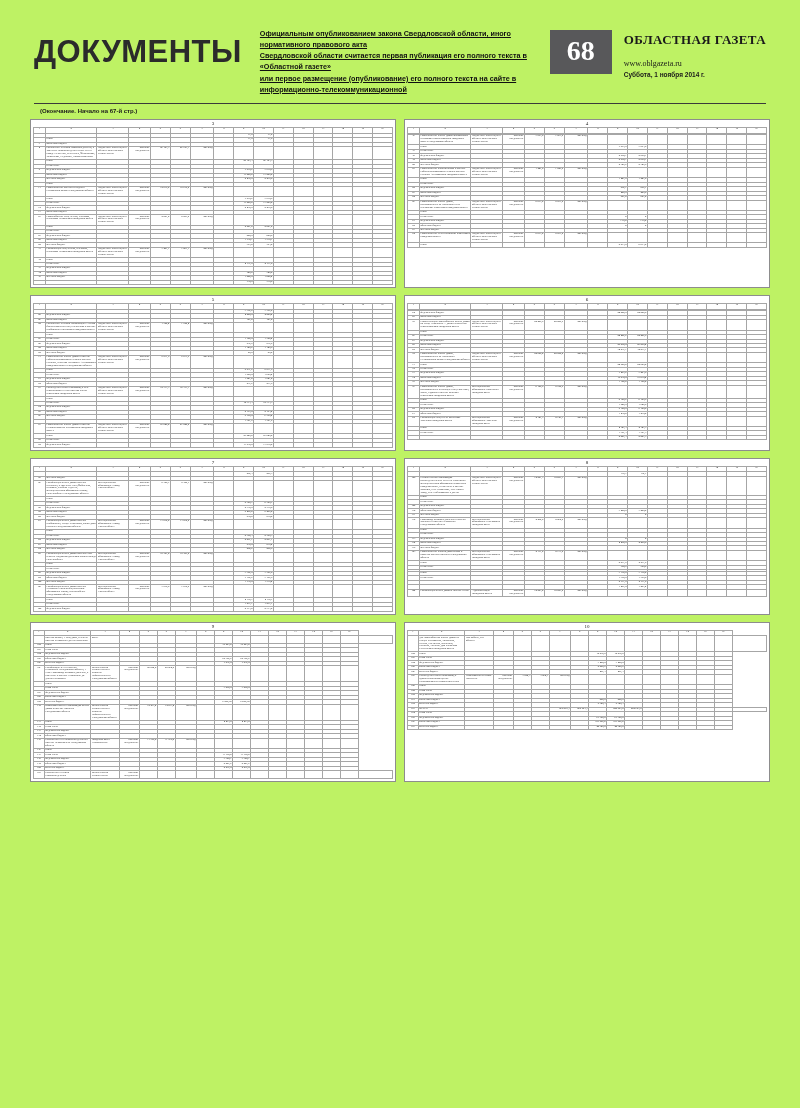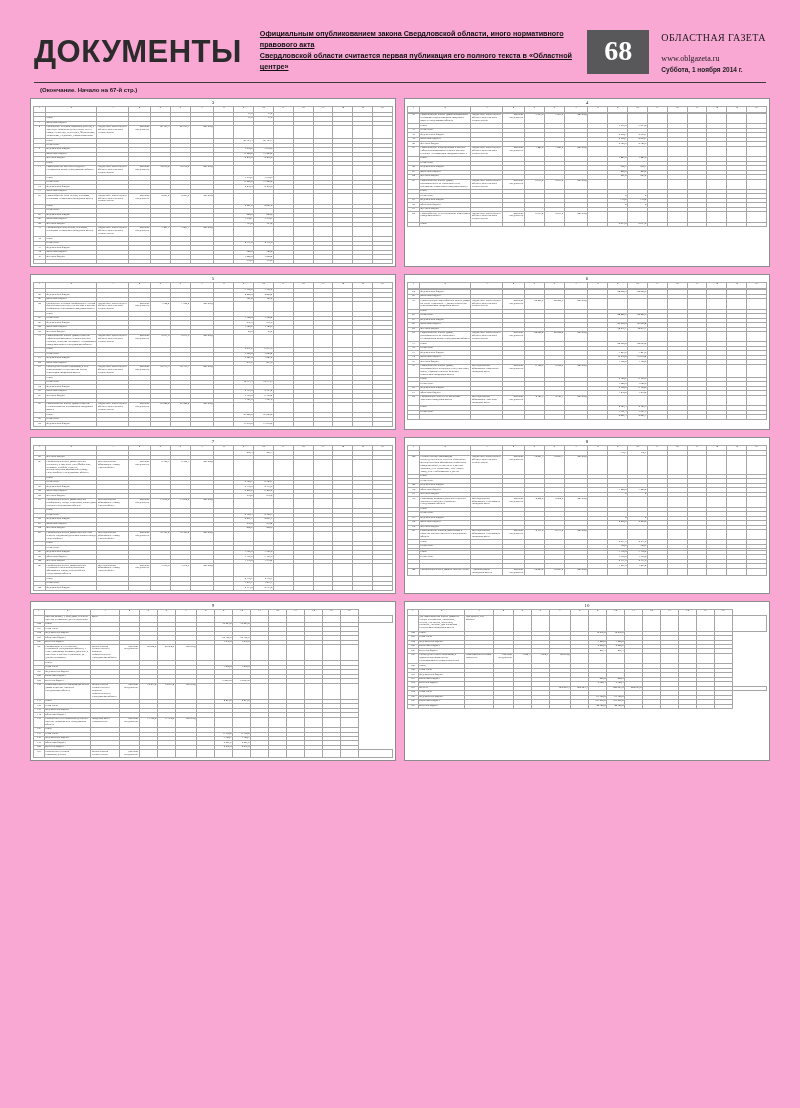--- a/index.html
+++ b/index.html
@@ -12,21 +12,21 @@
     height: 1108px;
     font-family: "Liberation Serif", serif;
     color: #1a1a1a;
     position: relative;
     overflow: hidden;
   }
   .page {
     width: 800px;
     height: 1108px;
     position: relative;
-    background: #f9a8d4;
+    background: #bef264;
     padding: 0;
     box-sizing: border-box;
   }
 
   
   .masthead {
     display: flex;
     align-items: flex-start;
     padding: 28px 34px 6px 34px;
     box-sizing: border-box;
@@ -65,22 +65,22 @@
     margin-top: 2px;
     min-width: 42px;
     text-align: center;
   }
   .masthead-right {
     padding-left: 12px;
     padding-top: 4px;
     font-family: "Liberation Serif", serif;
   }
   .masthead-right .og-name {
-    font-size: 10px;
-    font-weight: normal;
+    font-size: 13px;
+    font-weight: bold;
     letter-spacing: 0.4px;
     white-space: nowrap;
   }
   .masthead-right .og-url {
     font-size: 8px;
     margin-top: 11px;
   }
   .masthead-right .og-date {
     font-family: "Liberation Sans", sans-serif;
     font-size: 6.5px;
@@ -168,21 +168,22 @@
 </style>
 </head>
 <body>
 
 <div class="page">
 
   <div class="masthead">
     <div class="masthead-title">ДОКУМЕНТЫ</div>
     <div class="masthead-center">
       <span class="line">Официальным опубликованием закона Свердловской области, иного нормативного правового акта</span>
-      <span class="line">Свердловской области считается первая публикация его полного текста в «Областной центре»</span>
+      <span class="line">Свердловской области считается первая публикация его полного текста в «Областной газете»</span>
+      <span class="line">или первое размещение (опубликование) его полного текста на сайте в информационно-телекоммуникационной</span>
     </div>
     <div class="issue-box">68</div>
     <div class="masthead-right">
       <div class="og-name">ОБЛАСТНАЯ ГАЗЕТА</div>
       <div class="og-url">www.oblgazeta.ru</div>
       <div class="og-date">Суббота, 1 ноября 2014 г.</div>
     </div>
   </div>
   <div class="rule"></div>
 

